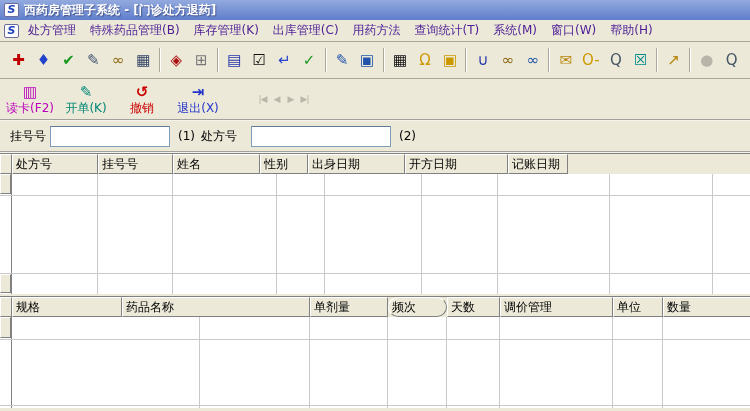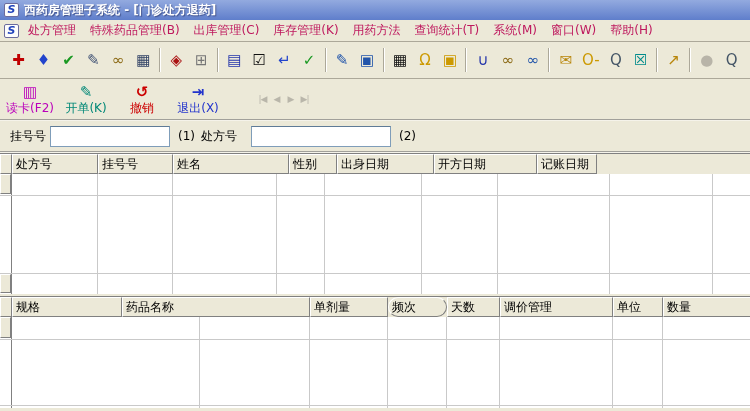--- a/index.html
+++ b/index.html
@@ -7,21 +7,21 @@
   body { font-family:"DejaVu Sans","Liberation Sans",sans-serif; font-size:12px; background:#ECE9D8; }
   .window { position:relative; width:750px; height:411px; background:#ECE9D8; }
 
   
   .titlebar { height:20px; background:linear-gradient(#93aadf,#5f7ecb); display:flex; align-items:center; padding:0 4px; gap:5px; }
   .titlebar .title { color:#fff; font-weight:bold; font-size:12px; white-space:nowrap; text-shadow:1px 1px 1px rgba(0,0,40,.4); }
   .app-ico { width:15px; height:14px; background:#fdfdfd; border:1px solid #6b6b9c; border-radius:2px; color:#2244bb; font-weight:bold; font-style:italic; font-size:11px; line-height:12px; text-align:center; flex:0 0 auto; }
 
   
   .menubar { height:22px; background:#ECE9D8; border-bottom:1px solid #ACA899; display:flex; align-items:center; padding:0 4px; gap:2px; }
-  .menubar .menu-item { padding:2px 7px; color:#be185d; white-space:nowrap; cursor:default; }
+  .menubar .menu-item { padding:2px 7px; color:#4c1d95; white-space:nowrap; cursor:default; }
 
   
   .toolbar { height:37px; background:#ECE9D8; border-bottom:1px solid #ACA899; display:flex; align-items:center; padding:0 6px; }
   .tb-ico { width:25px; height:26px; display:flex; align-items:center; justify-content:center; font-size:15px; border:1px solid transparent; }
   .tb-sep { width:2px; height:24px; margin:0 3px; border-left:1px solid #ACA899; border-right:1px solid #fff; }
   .tb-ico.disabled { color:#b8b4a8 !important; }
 
   
   .actionbar { height:42px; background:#ECE9D8; border-bottom:2px groove #f5f3ea; display:flex; align-items:center; padding:0 2px; }
   .act-btn { width:56px; height:40px; display:flex; flex-direction:column; align-items:center; justify-content:center; gap:0; background:transparent; border:1px solid transparent; font-family:inherit; font-size:12px; color:#000; }
@@ -61,22 +61,22 @@
     <span class="app-ico">S</span>
     <span class="title">西药房管理子系统 - [门诊处方退药]</span>
   </div>
 
   <div class="menubar">
     <span class="app-ico">S</span>
     <div style="display:flex;">
 
     <span class="menu-item">处方管理</span>
         <span class="menu-item">特殊药品管理(B)</span>
+        <span class="menu-item">库存管理(K)</span>
         <span class="menu-item">出库管理(C)</span>
-        <span class="menu-item">库存管理(K)</span>
         <span class="menu-item">用药方法</span>
         <span class="menu-item">查询统计(T)</span>
         <span class="menu-item">系统(M)</span>
         <span class="menu-item">窗口(W)</span>
         <span class="menu-item">帮助(H)</span>
       </div>
   </div>
 
   <div class="toolbar">
 
@@ -154,21 +154,21 @@
     <input id="rx-input" class="txt" value="" style="">
     <span class="hint">(2)</span>
   </div>
 
   <div class="grid" id="grid1">
     <div class="grid-head">
 
     <div class="hcell fixedcol" style="width: 12px;"></div>
         <div class="hcell" style="width: 86px;">处方号</div>
         <div class="hcell" style="width: 75px;">挂号号</div>
-        <div class="hcell" style="width: 116px;">姓名</div>
+        <div class="hcell" style="width: 87px;">姓名</div>
         <div class="hcell" style="width: 48px;">性别</div>
         <div class="hcell" style="width: 97px;">出身日期</div>
         <div class="hcell" style="width: 103px;">开方日期</div>
         <div class="hcell" style="width: 60px;">记账日期</div>
       </div>
     <div class="grid-body">
       <div class="bodycols">
 
       <div class="bcell fixedcol" style="width: 12px;"></div>
           <div class="bcell" style="width: 86px;"></div>

